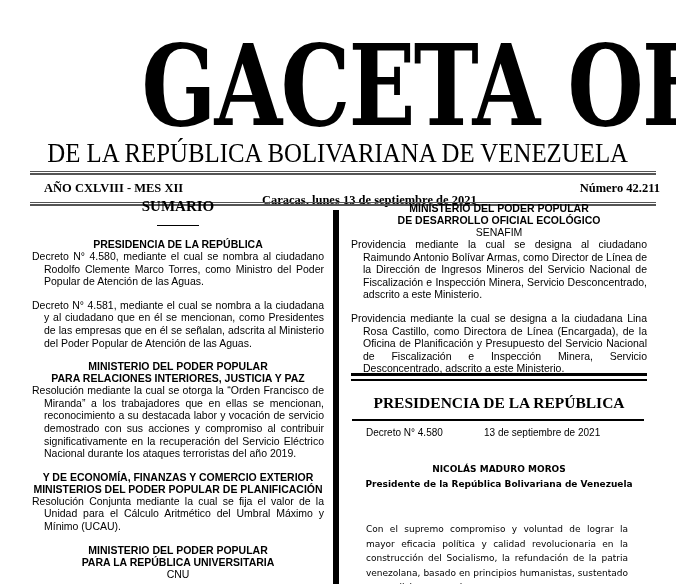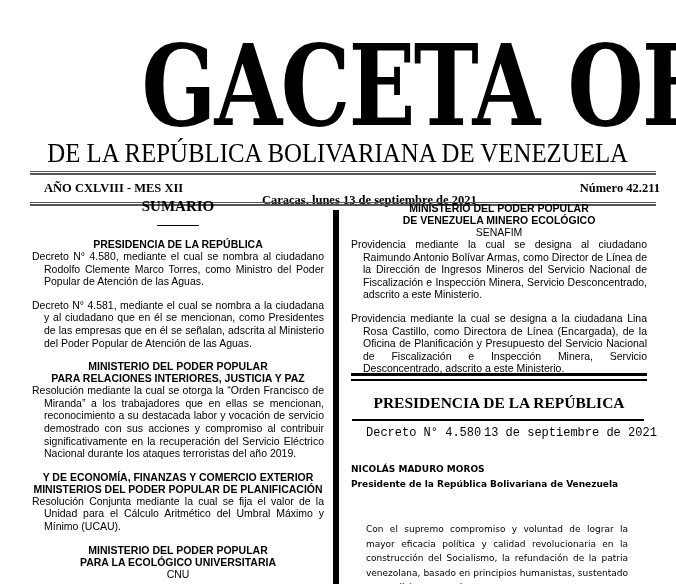--- a/index.html
+++ b/index.html
@@ -55,27 +55,27 @@
   .tr1 { top: 373px; height: 3px; }
   .tr2 { top: 379px; height: 2px; }
 
   .pres-title {
     position: absolute; left: 351px; top: 393px; width: 296px; text-align: center;
     font-family: "Liberation Serif", serif; font-weight: bold; font-size: 15.5px; line-height: 20px;
   }
   .pres-rule { position: absolute; left: 352px; top: 419px; width: 292px; height: 2px; background: #000; }
   .decree-line {
     position: absolute; left: 366px; top: 426px; width: 270px; height: 14px;
-    font-family: Liberation Mono, monospace; font-size: 12px; line-height: 14px;
+    font-family: Liberation Sans, sans-serif; font-size: 10px; line-height: 14px;
   }
   .decree-line .dn { position: absolute; left: 0; top: 0; white-space: nowrap; }
   .decree-line .dd { position: absolute; left: 118px; top: 0; white-space: nowrap; }
 
   .signer {
-    position: absolute; left: 351px; top: 462px; width: 296px; 
+    position: absolute; left: 351px; top: 462px; width: 296px; text-align: center;
     font-family: "DejaVu Sans", sans-serif; font-weight: bold; font-size: 9px; line-height: 15px;
   }
   .body-text {
     position: absolute; left: 366px; top: 522px; width: 262px; text-align: justify;
     font-family: "DejaVu Sans", sans-serif; font-size: 9px; line-height: 14.5px;
   }
 </style>
 </head>
 <body>
 
@@ -110,27 +110,27 @@
     <div class="sec-head">PARA RELACIONES INTERIORES, JUSTICIA Y PAZ</div>
     <p class="entry">Resolución mediante la cual se otorga la “Orden Francisco de Miranda” a los trabajadores que en ellas se mencionan, reconocimiento  a su destacada labor y vocación de servicio demostrado con sus acciones y compromiso al contribuir significativamente en la recuperación del Servicio  Eléctrico Nacional durante los ataques terroristas del año 2019.</p>
     <div class="gap"></div>
 
     <div class="sec-head">Y DE ECONOMÍA, FINANZAS Y COMERCIO EXTERIOR</div>
     <div class="sec-head">MINISTERIOS DEL PODER POPULAR DE PLANIFICACIÓN</div>
     <p class="entry">Resolución Conjunta mediante la cual se fija el valor de la Unidad para el Cálculo Aritmético del Umbral Máximo y Mínimo (UCAU).</p>
     <div class="gap"></div>
 
     <div class="sec-head">MINISTERIO DEL PODER POPULAR</div>
-    <div class="sec-head">PARA LA ECOLÓGICO UNIVERSITARIA</div>
+    <div class="sec-head">PARA LA REPÚBLICA UNIVERSITARIA</div>
     <div class="sec-sub">CNU</div>
   </div>
 
   <div class="col col-right">
     <div class="sec-head">MINISTERIO DEL PODER POPULAR</div>
-    <div class="sec-head">DE VENEZUELA MINERO ECOLÓGICO</div>
+    <div class="sec-head">DE DESARROLLO OFICIAL ECOLÓGICO</div>
     <div class="sec-sub">SENAFIM</div>
     <p class="entry">Providencia mediante la cual se designa al ciudadano Raimundo Antonio Bolívar Armas, como Director de Línea de la Dirección de Ingresos Mineros del Servicio Nacional de Fiscalización e Inspección Minera, Servicio Desconcentrado, adscrito a este Ministerio.</p>
     <div class="gap"></div>
     <p class="entry">Providencia mediante la cual se designa a la ciudadana Lina Rosa Castillo, como Directora de Línea (Encargada), de la Oficina de Planificación y Presupuesto del Servicio Nacional de Fiscalización  e Inspección Minera, Servicio Desconcentrado, adscrito a este Ministerio.</p>
   </div>
 
   <div class="thick-rule tr1"></div>
   <div class="thick-rule tr2"></div>
 
   <div class="pres-title">PRESIDENCIA DE LA REPÚBLICA</div>

